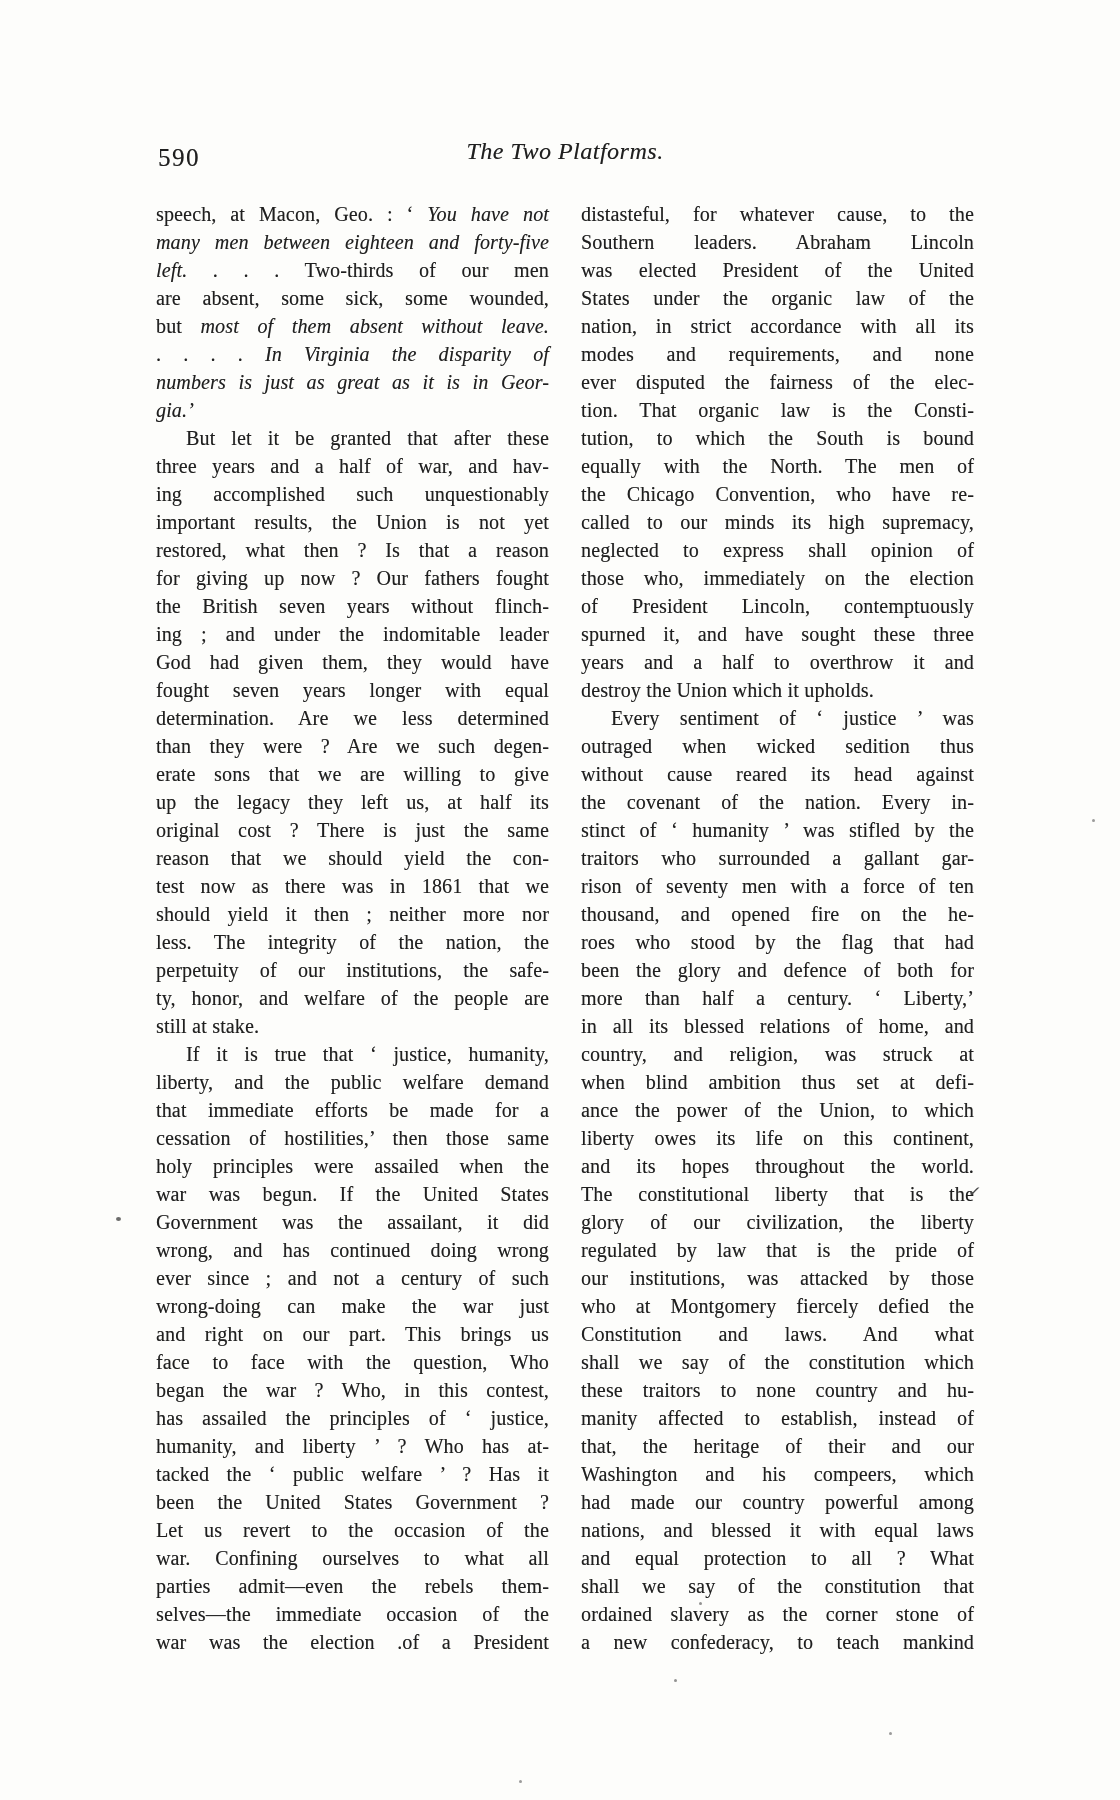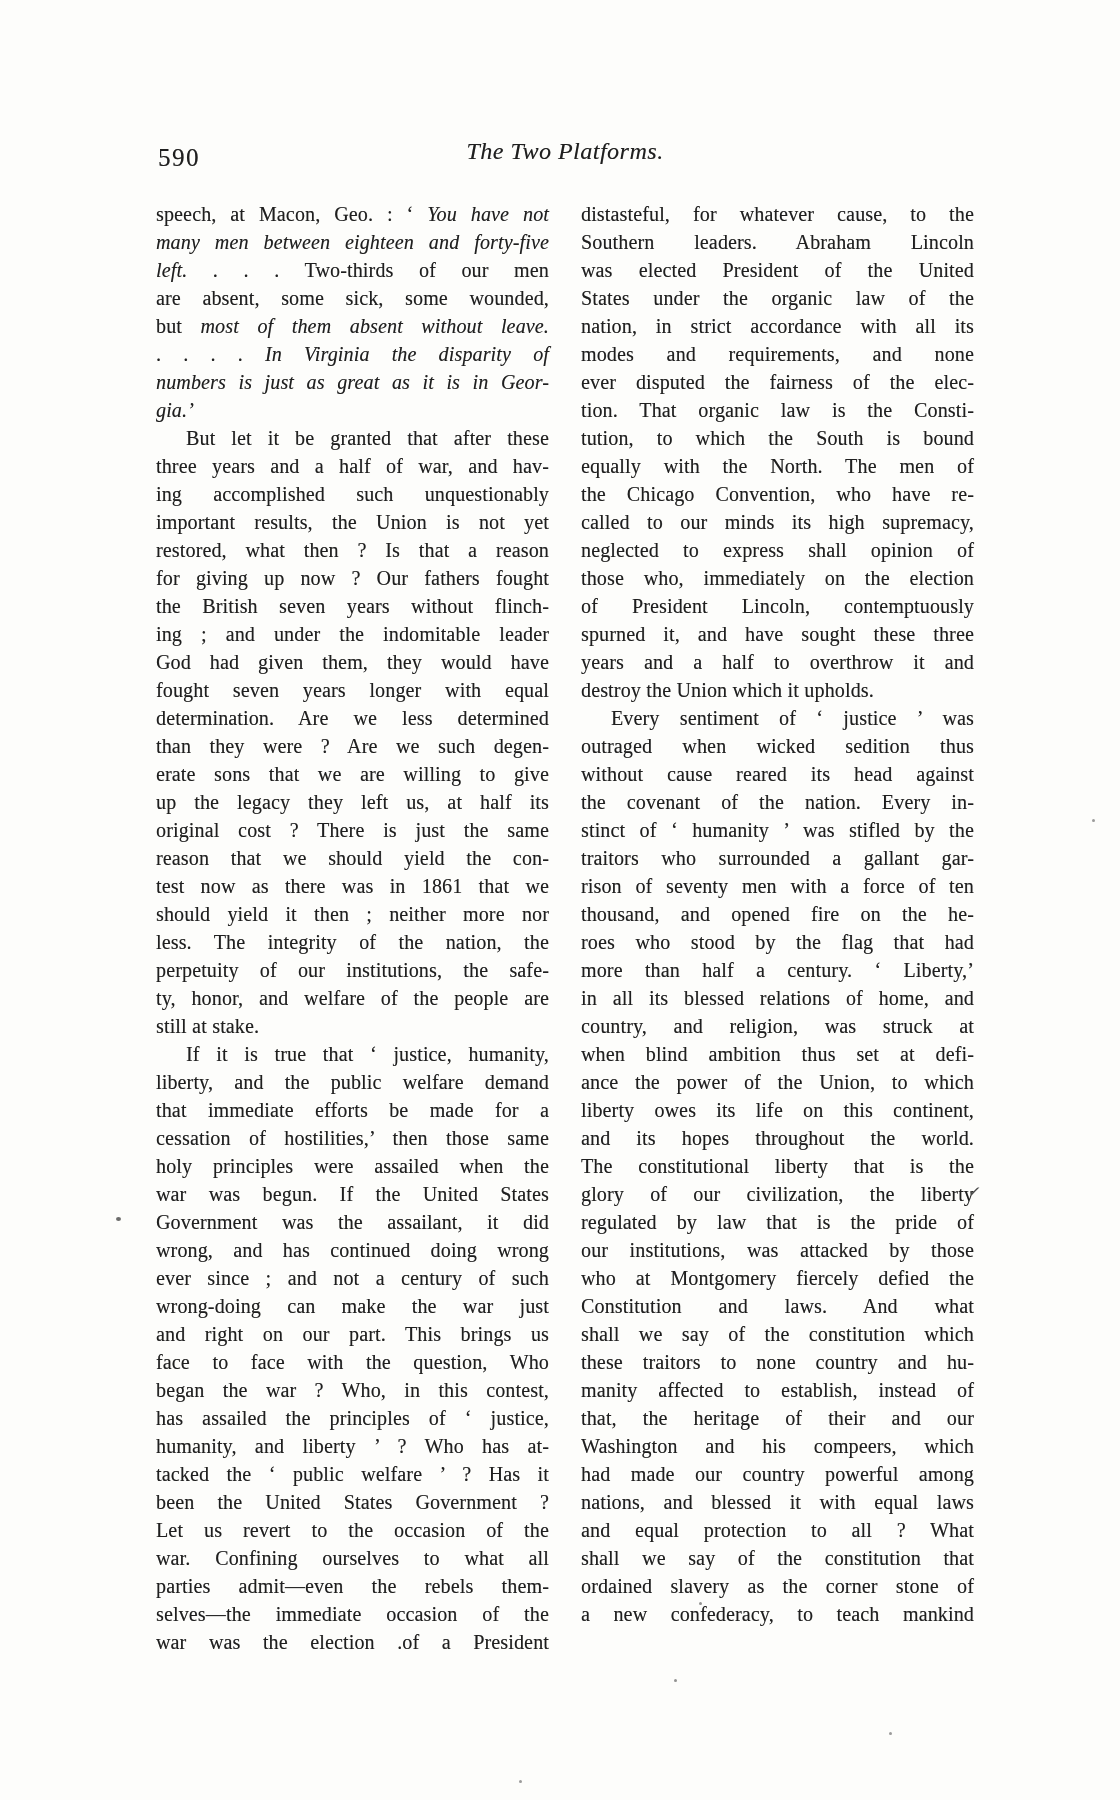--- a/index.html
+++ b/index.html
@@ -144,20 +144,21 @@
         <div class="line e"><span>destroy the Union which it upholds.</span></div>
         <div class="line p"><span>Every sentiment of ‘ justice ’ was</span></div>
         <div class="line"><span>outraged when wicked sedition thus</span></div>
         <div class="line"><span>without cause reared its head against</span></div>
         <div class="line"><span>the covenant of the nation. Every in-</span></div>
         <div class="line"><span>stinct of ‘ humanity ’ was stifled by the</span></div>
         <div class="line"><span>traitors who surrounded a gallant gar-</span></div>
         <div class="line"><span>rison of seventy men with a force of ten</span></div>
         <div class="line"><span>thousand, and opened fire on the he-</span></div>
         <div class="line"><span>roes who stood by the flag that had</span></div>
+        <div class="line"><span>been the glory and defence of both for</span></div>
         <div class="line"><span>more than half a century. ‘ Liberty,’</span></div>
         <div class="line"><span>in all its blessed relations of home, and</span></div>
         <div class="line"><span>country, and religion, was struck at</span></div>
         <div class="line"><span>when blind ambition thus set at defi-</span></div>
         <div class="line"><span>ance the power of the Union, to which</span></div>
         <div class="line"><span>liberty owes its life on this continent,</span></div>
         <div class="line"><span>and its hopes throughout the world.</span></div>
         <div class="line"><span>The constitutional liberty that is the</span></div>
         <div class="line"><span>glory of our civilization, the liberty</span></div>
         <div class="line"><span>regulated by law that is the pride of</span></div>

